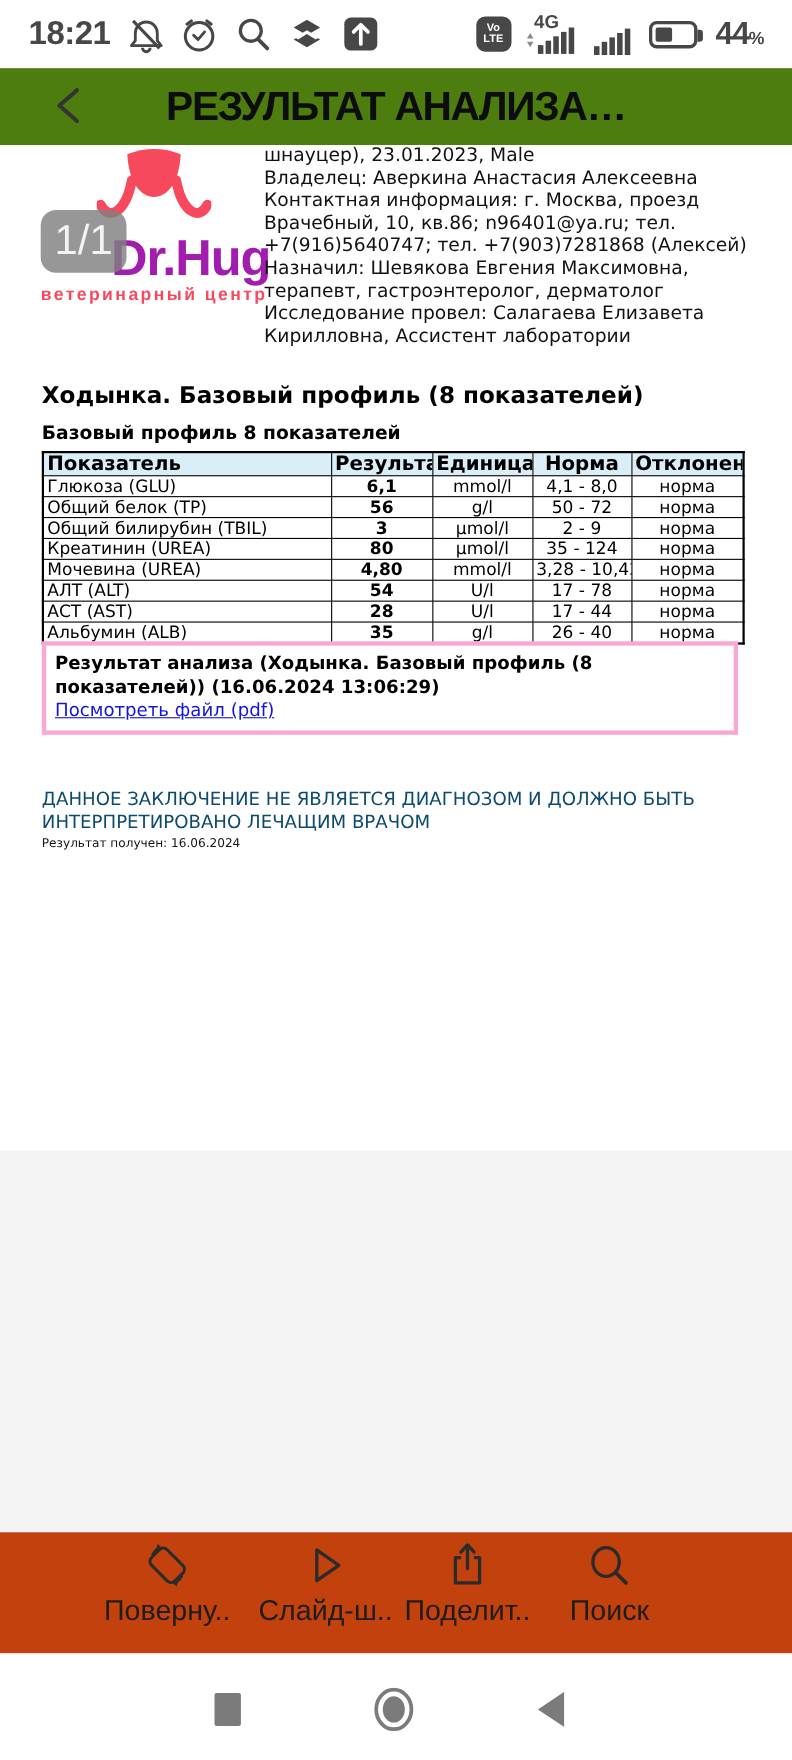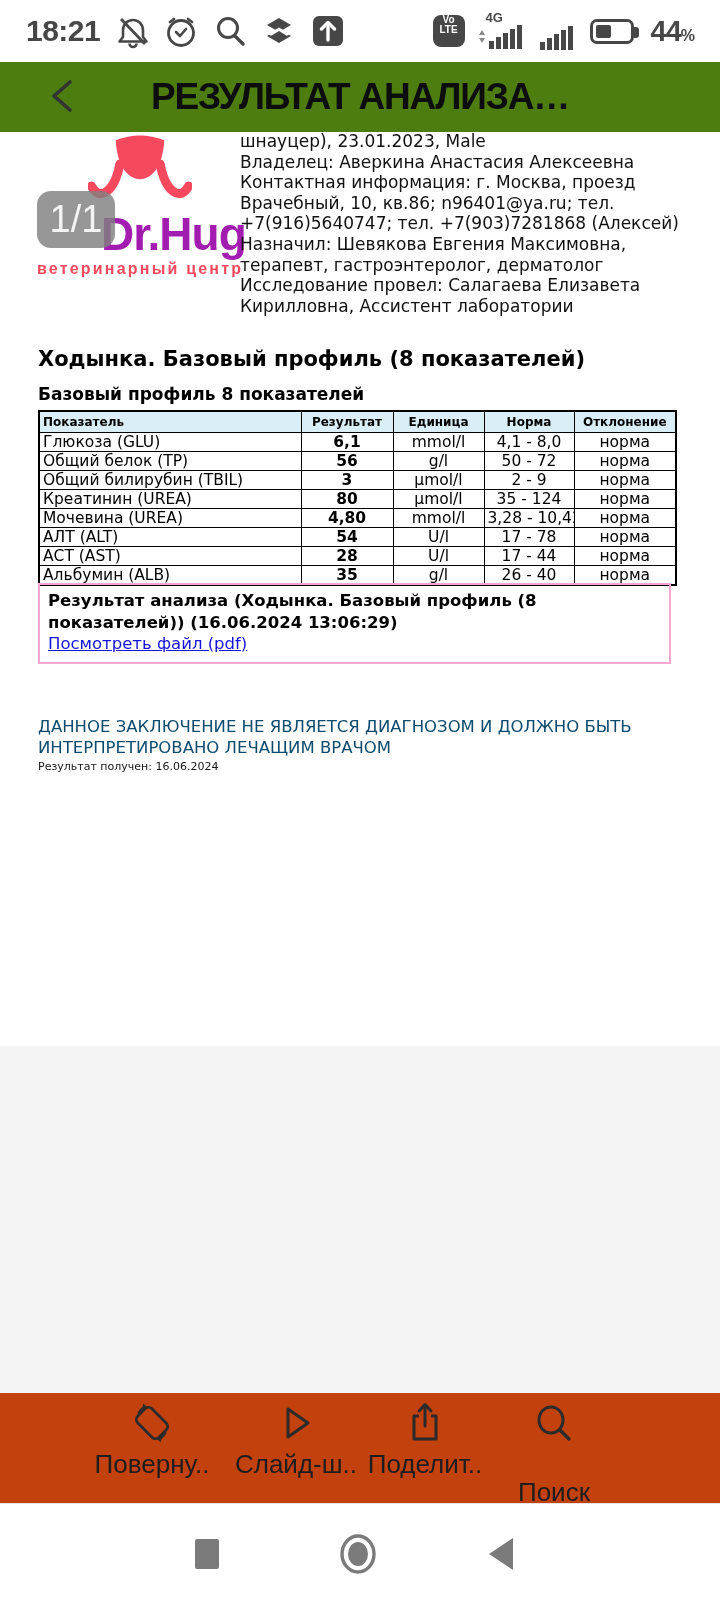--- a/index.html
+++ b/index.html
@@ -6,24 +6,24 @@
   html,body { width:720px; height:1600px; background:#ffffff; font-family:"Liberation Sans", sans-serif; }
   .screen { position:relative; width:720px; height:1600px; overflow:hidden; background:#fff; }
 
   
   .status-bar { position:absolute; top:0; left:0; width:720px; height:62px;
     display:flex; align-items:center; padding:0 26px; color:#474747; }
   .sb-time { font-size:30px; font-weight:bold; letter-spacing:-0.5px; margin-right:16px; }
   .sb-ico { margin-right:13px; display:block; }
   .sb-right { margin-left:auto; display:flex; align-items:center; gap:11px; }
   .volte { width:32px; height:32px; border-radius:8px; background:#474747; color:#fff;
-    display:flex; flex-direction:column; align-items:center; justify-content:flex-start;
+    display:flex; flex-direction:column; align-items:center; justify-content:center;
     font-size:10px; font-weight:bold; line-height:10px; }
   .signal-group { position:relative; width:52px; height:42px; }
-  .net4g { position:absolute; top:0; left:10px; font-size:13px; font-weight:bold; color:#474747; }
+  .net4g { position:absolute; top:0; left:10px; font-size:17px; font-weight:bold; color:#474747; }
   .signal-group svg { position:absolute; bottom:2px; left:0; }
   .battery { position:relative; width:44px; height:25px; border:3px solid #474747; border-radius:7px; margin-right:6px; }
   .battery .fill { position:absolute; left:3px; top:3px; bottom:3px; width:15px; background:#474747; border-radius:2px; }
   .battery .nub { position:absolute; right:-8px; top:5px; width:5px; height:11px; background:#474747; border-radius:0 3px 3px 0; }
   .batt-text { font-size:29px; font-weight:bold; color:#474747; letter-spacing:-1px; }
   .batt-text .pct { font-size:16px; font-weight:bold; }
 
   
   .app-header { position:absolute; top:62px; left:0; width:720px; height:70px;
     display:flex; align-items:center; justify-content:center; background:#4d7c0f; }
@@ -48,41 +48,41 @@
   .info-text div { white-space:nowrap; }
 
   .sec-title { position:absolute; left:38px; top:215px; font-size:21px; font-weight:bold; color:#000; }
   .tbl-title { position:absolute; left:38px; top:252px; font-size:17px; font-weight:bold; color:#000; }
 
   table.results { position:absolute; left:38px; top:278px; width:637px; border-collapse:collapse;
     font-size:15.5px; color:#000; table-layout:fixed; }
   table.results th, table.results td { border:1px solid #000; text-align:center;
     padding:1px 3px; line-height:16px; overflow:hidden; white-space:nowrap; }
   table.results { border:2px solid #000; }
-  table.results th { background:#d9eef7; font-weight:bold; font-size:12px; padding:2px 3px; }
+  table.results th { background:#d9eef7; font-weight:bold; font-size:18px; padding:2px 3px; }
   table.results .al { text-align:left; }
   table.results td.bold { font-weight:bold; }
 
-  .result-box { position:absolute; left:38px; top:451px; width:633px; border:2px solid #f9a8d4;
+  .result-box { position:absolute; left:38px; top:451px; width:633px; border:4px solid #f9a8d4;
     padding:5px 8px 7px 8px; }
   .result-box .rb-title { font-size:16.5px; font-weight:bold; line-height:21.5px; color:#000; }
   .rb-link { font-size:16.5px; line-height:22px; color:#1414dd; text-decoration:underline; cursor:pointer; display:inline-block; }
 
   .disclaimer { position:absolute; left:38px; top:584px; font-size:16.5px; line-height:21px; color:#0c4a6e; }
   .received { position:absolute; left:38px; top:628px; font-size:11px; color:#151515; }
 
   
   .gray-area { position:absolute; top:1046px; left:0; width:720px; height:347px; background:#f4f4f4; }
 
   
   .toolbar { position:absolute; top:1393px; left:0; width:720px; height:110px; background:#c2410c; }
   .tb-item { position:absolute; top:6px; width:150px; display:flex; flex-direction:column;
     align-items:center; cursor:pointer; color:#1d1d1d; }
   .tb-item .tb-label { font-size:26px; margin-top:2px; color:#1d1d1d; white-space:nowrap; }
-  .tb-0 { left:77px; }  .tb-1 { left:221px; }  .tb-2 { left:350px; }  .tb-3 { left:479px;gap:28px; }
+  .tb-0 { left:77px; }  .tb-1 { left:221px; }  .tb-2 { left:350px; }  .tb-3 { left:479px; }
 
   
   .nav-bar { position:absolute; top:1503px; left:0; width:720px; height:97px; background:#fff;
     border-top:1px solid #e5e5e5; }
   .nav-btn { position:absolute; top:34px; cursor:pointer; }
   .nav-recents { left:194px; }
   .nav-home { left:338px; top:30px; }
   .nav-back { left:489px; }
 </style>
 </head>

